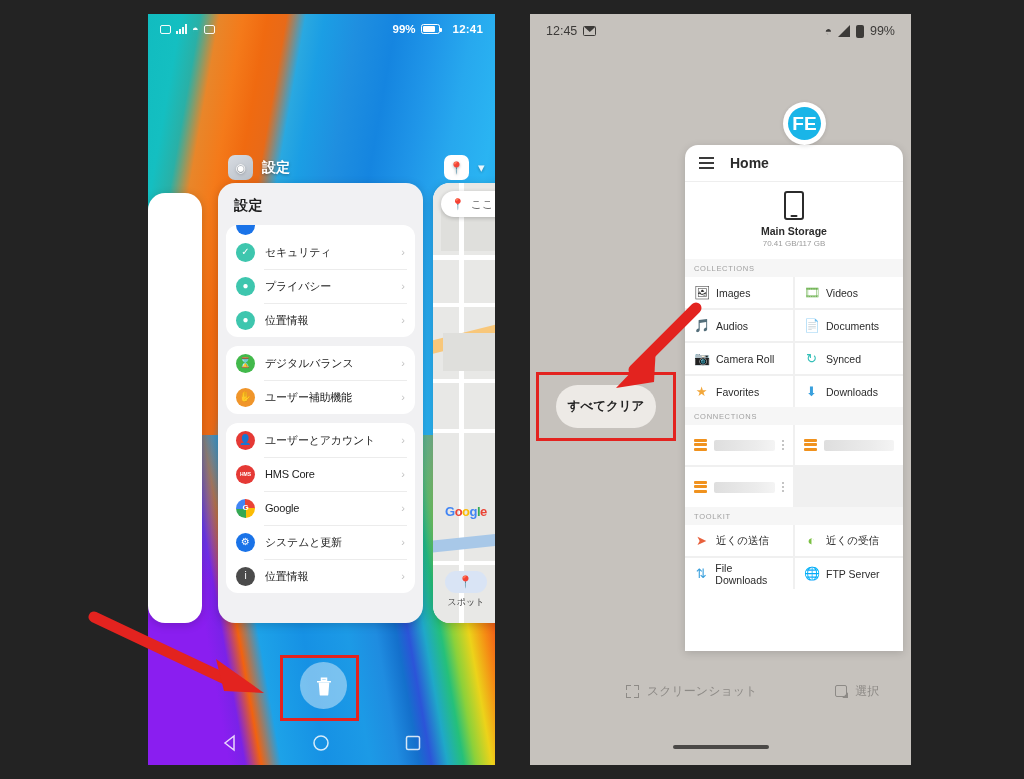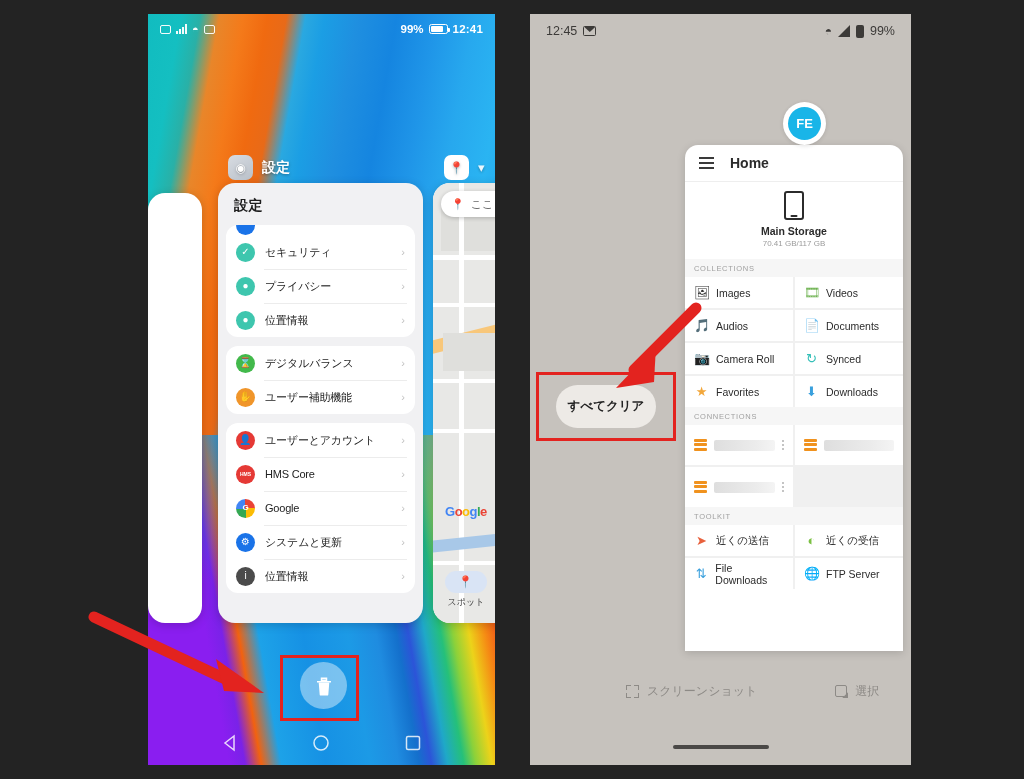--- a/index.html
+++ b/index.html
@@ -75,21 +75,21 @@
   .sb-bars i:nth-child(2){height:5px}
   .sb-bars i:nth-child(3){height:7px}
   .sb-bars i:nth-child(4){height:10px}
   .sb-wifi { font-size: 11px; line-height:1; }
   .sb-batt {
     width: 19px; height: 10px; border: 1.3px solid #fff; border-radius: 2.5px;
     position: relative; display:inline-block;
   }
   .sb-batt::after { content:""; position:absolute; right:-3px; top:2.5px; width:2px; height:4px; background:#fff; border-radius:0 1px 1px 0; }
   .sb-batt i { position:absolute; left:1.3px; top:1.3px; bottom:1.3px; width:72%; background:#fff; border-radius:1px; }
-  .sb-time { font-weight: 600; letter-spacing: .2px; }
+  .sb-time { font-weight: 600; letter-spacing: .2px; margin-left: 8px; }
   .sb-pct { font-weight: 600; }
 
   
   .recents-layer { position: absolute; inset: 0; z-index: 4; }
   .card {
     position: absolute;
     background: #f1f1f3;
     border-radius: 17px;
     box-shadow: 0 2px 10px rgba(0,0,0,0.18);
     overflow: hidden;
@@ -205,21 +205,21 @@
   .mail-ico::after{content:"";position:absolute;left:0;right:0;top:0;height:5px;background:#3c3a38;clip-path:polygon(0 0,100% 0,50% 100%);}
 
   #fe-app-icon {
     position: absolute; left: 253px; top: 88px;
     width: 43px; height: 43px; border-radius: 50%;
     background: #fff; display:flex; align-items:center; justify-content:center;
     box-shadow: 0 1px 4px rgba(0,0,0,.12); z-index: 5;
   }
   #fe-app-icon .dot {
     width: 33px; height: 33px; border-radius: 50%;
-    background: #19b5e8; color:#fff; font-size: 13px; font-weight: 600;
+    background: #19b5e8; color:#fff; font-size: 19px; font-weight: 600;
     display:flex; align-items:center; justify-content:center;
   }
 
   
   #card-fe {
     position:absolute; left: 155px; top: 131px;
     width: 218px; height: 506px;
     background:#fff; border-radius: 13px 13px 0 0;
     overflow: hidden; z-index: 4;
     box-shadow: 0 2px 9px rgba(0,0,0,.15);

